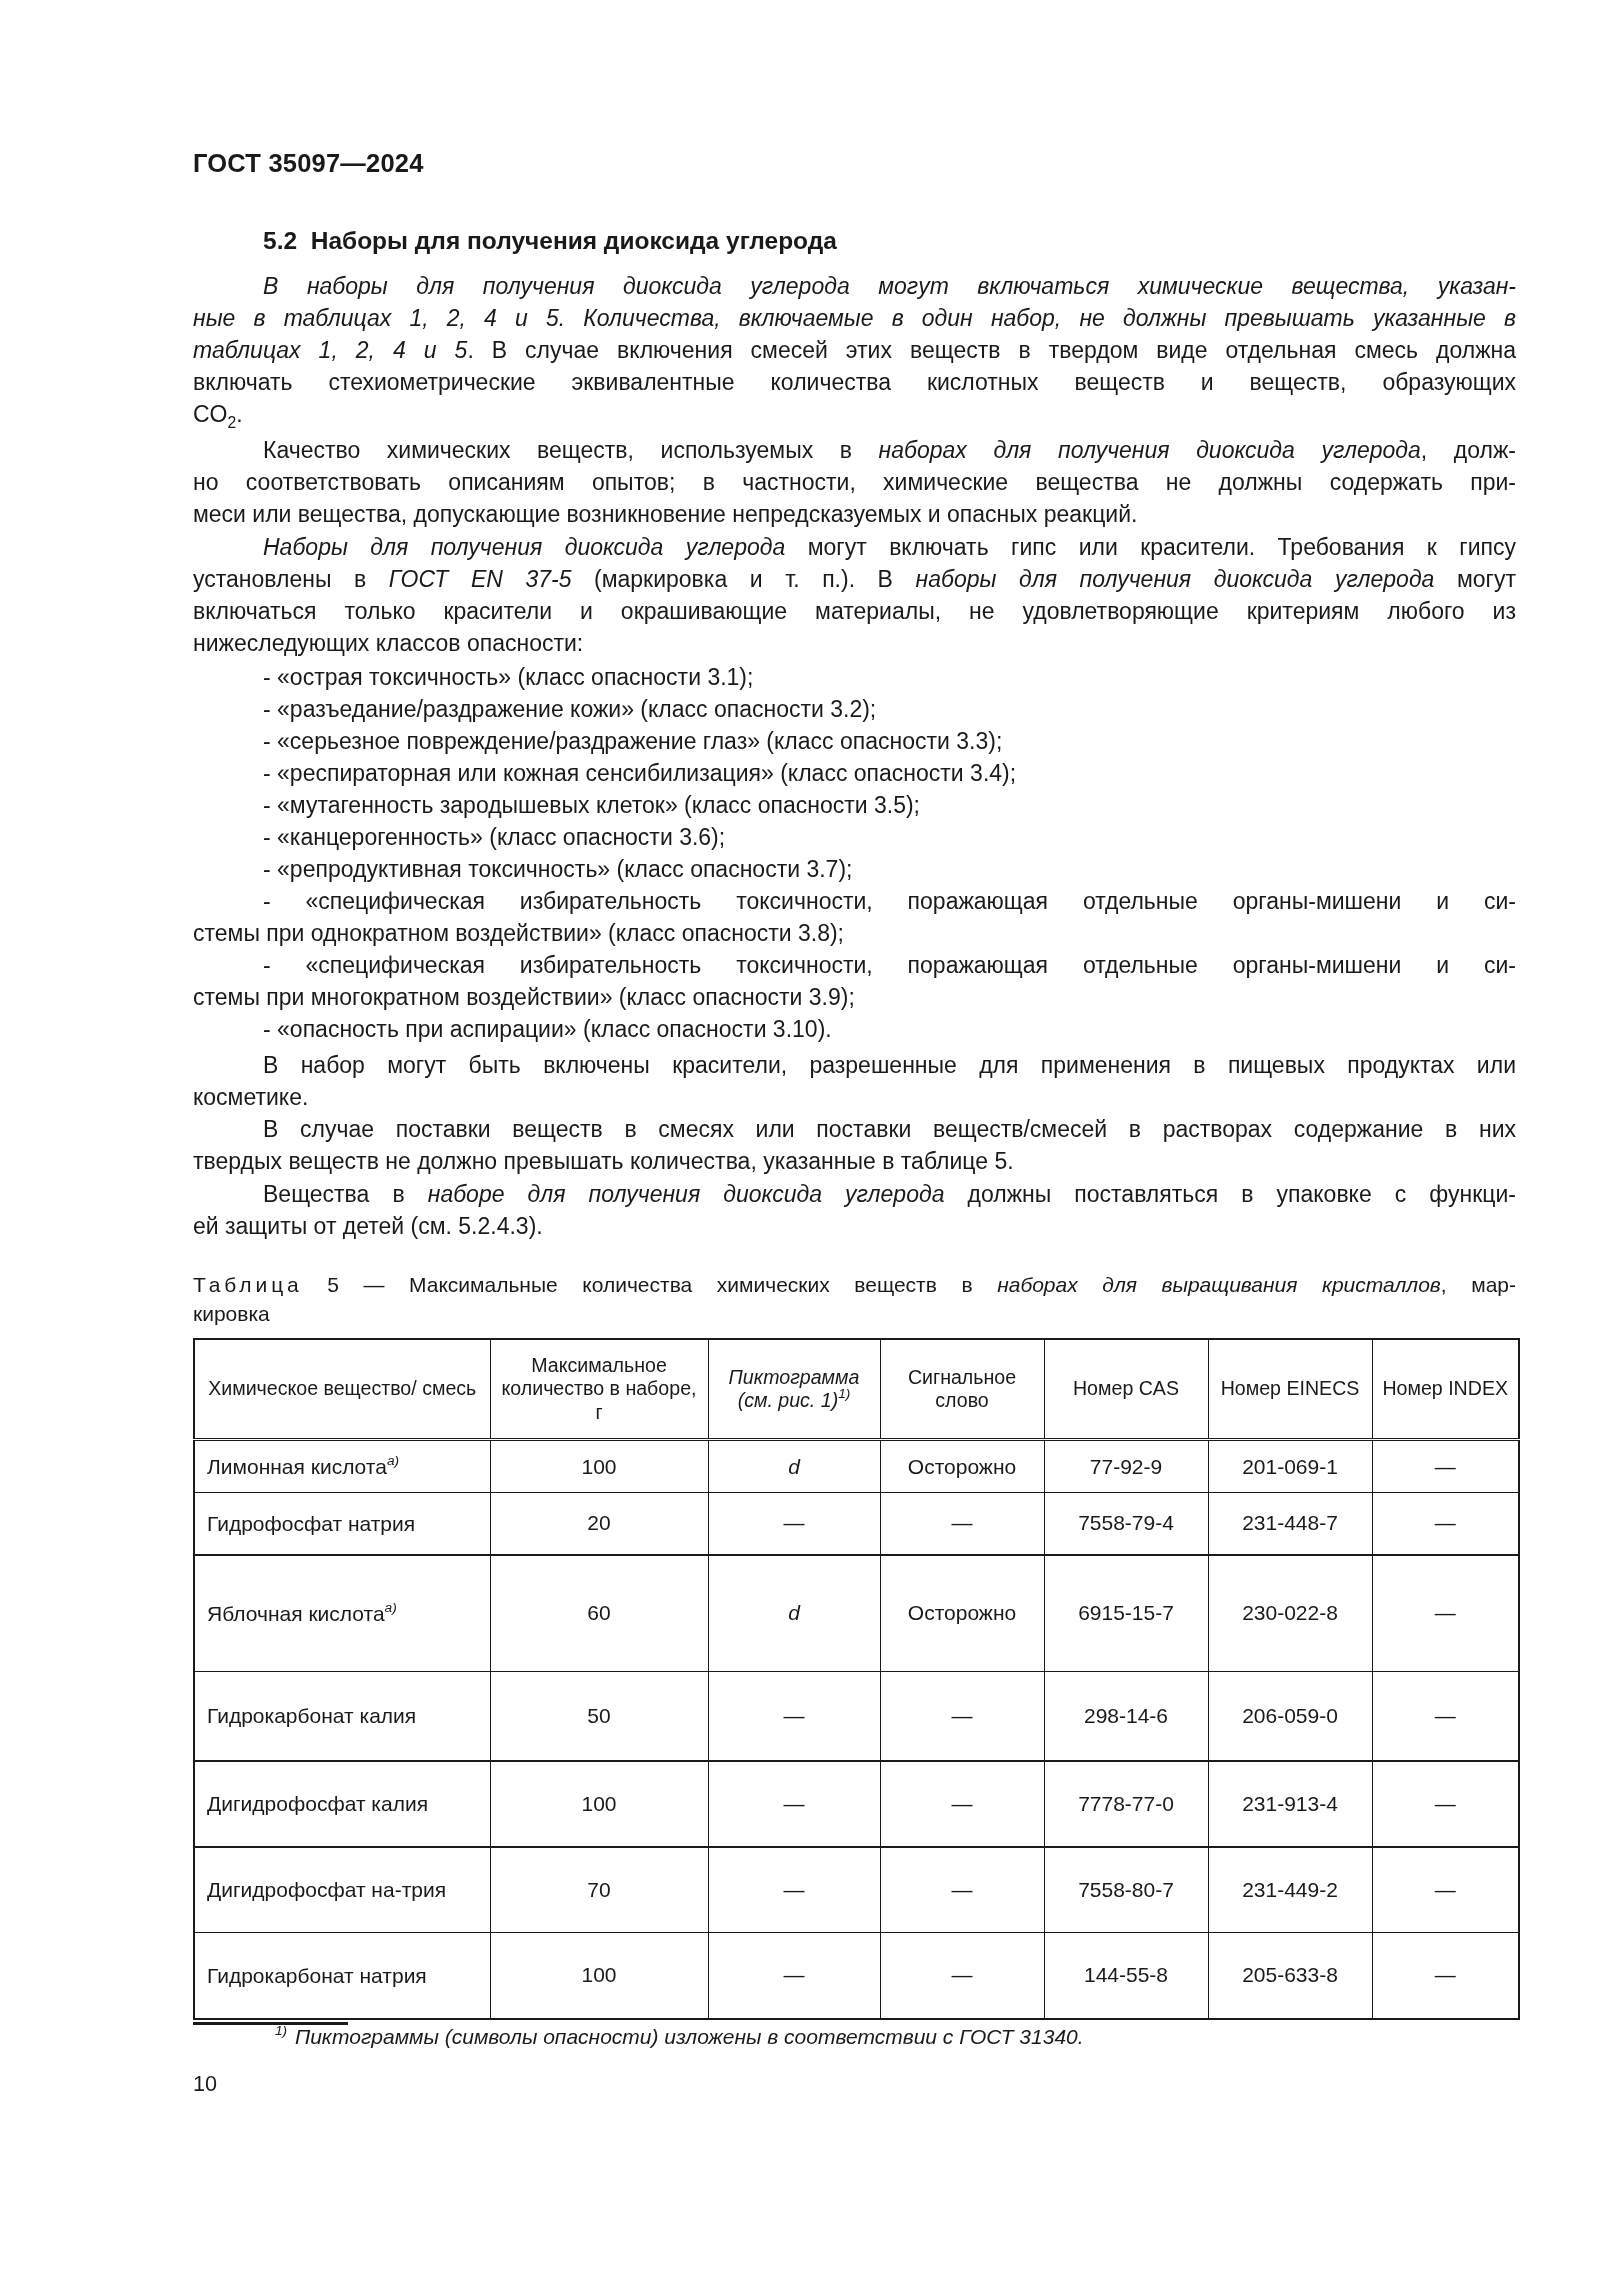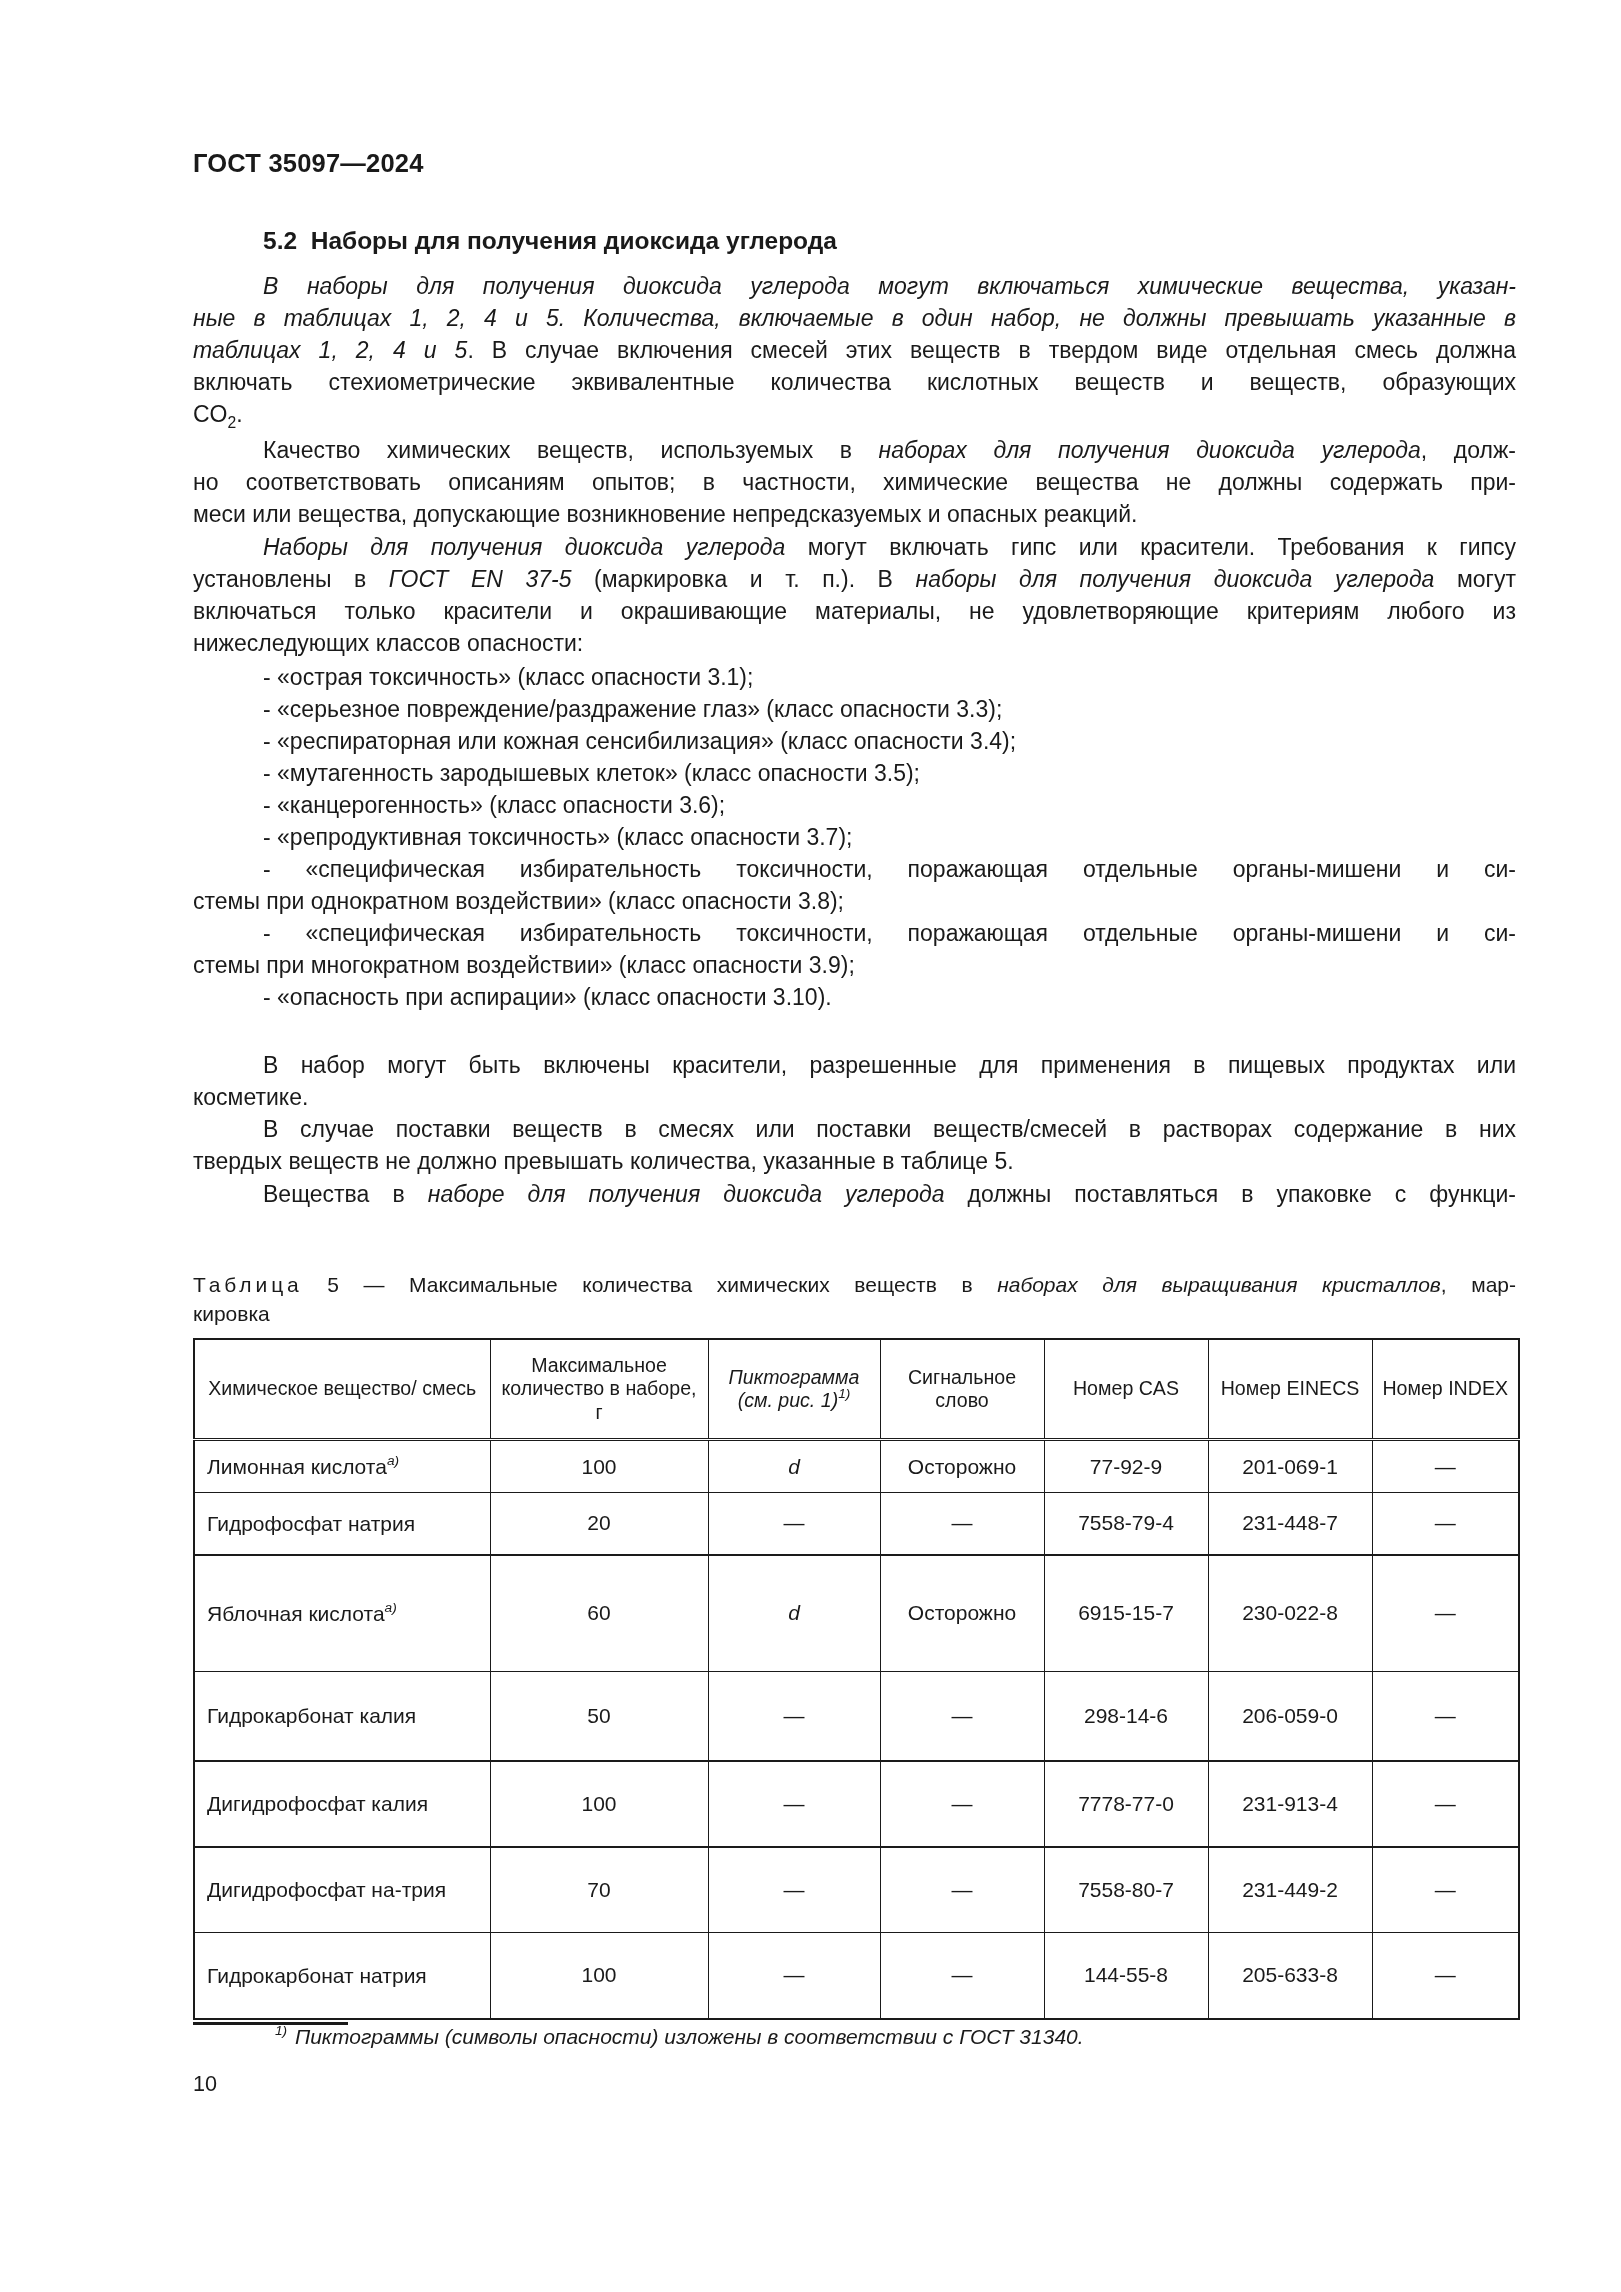--- a/index.html
+++ b/index.html
@@ -57,20 +57,21 @@
 
 <div class="body" style="top:531px;">
   <span class="line indent"><i>Наборы для получения диоксида углерода</i><span> могут включать гипс или красители. Требования к гипсу</span></span>
   <span class="line"><span>установлены в </span><i>ГОСТ EN 37-5</i><span> (маркировка и т. п.). В </span><i>наборы для получения диоксида углерода</i><span> могут</span></span>
   <span class="line">включаться только красители и окрашивающие материалы, не удовлетворяющие критериям любого из</span>
   <span class="line last">нижеследующих классов опасности:</span>
 </div>
 
 <div class="body" style="top:661px;">
   <span class="line bullet">- «острая токсичность» (класс опасности 3.1);</span>
+  <span class="line bullet">- «разъедание/раздражение кожи» (класс опасности 3.2);</span>
   <span class="line bullet">- «серьезное повреждение/раздражение глаз» (класс опасности 3.3);</span>
   <span class="line bullet">- «респираторная или кожная сенсибилизация» (класс опасности 3.4);</span>
   <span class="line bullet">- «мутагенность зародышевых клеток» (класс опасности 3.5);</span>
   <span class="line bullet">- «канцерогенность» (класс опасности 3.6);</span>
   <span class="line bullet">- «репродуктивная токсичность» (класс опасности 3.7);</span>
   <span class="line bullet wrap">- «специфическая избирательность токсичности, поражающая отдельные органы-мишени и си-</span>
   <span class="line last">стемы при однократном воздействии» (класс опасности 3.8);</span>
   <span class="line bullet wrap">- «специфическая избирательность токсичности, поражающая отдельные органы-мишени и си-</span>
   <span class="line last">стемы при многократном воздействии» (класс опасности 3.9);</span>
   <span class="line bullet">- «опасность при аспирации» (класс опасности 3.10).</span>
@@ -81,20 +82,21 @@
   <span class="line last">косметике.</span>
 </div>
 
 <div class="body" style="top:1113px;">
   <span class="line indent">В случае поставки веществ в смесях или поставки веществ/смесей в растворах содержание в них</span>
   <span class="line last">твердых веществ не должно превышать количества, указанные в таблице 5.</span>
 </div>
 
 <div class="body" style="top:1178px;">
   <span class="line indent"><span>Вещества в </span><i>наборе для получения диоксида углерода</i><span> должны поставляться в упаковке с функци-</span></span>
+  <span class="line last">ей защиты от детей (см. 5.2.4.3).</span>
 </div>
 
 <div class="caption">
   <span style="display:block; text-align:justify; text-align-last:justify; white-space:nowrap;"><span class="spaced">Таблица</span><span> 5 — Максимальные количества химических веществ в </span><i>наборах для выращивания кристаллов</i><span>, мар-</span></span>
   <span style="display:block;">кировка</span>
 </div>
 
 <table class="data">
   <colgroup>
     <col style="width:296px">

